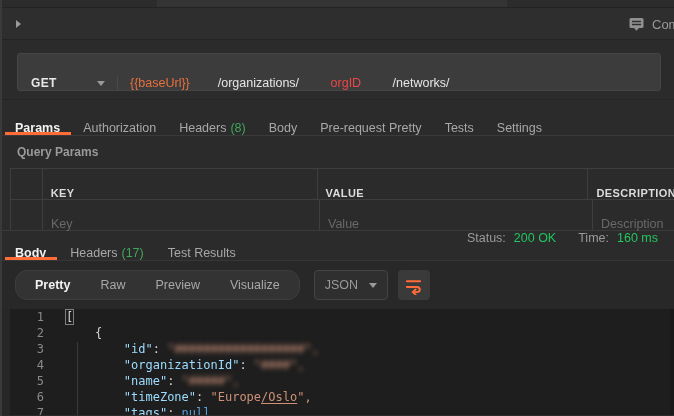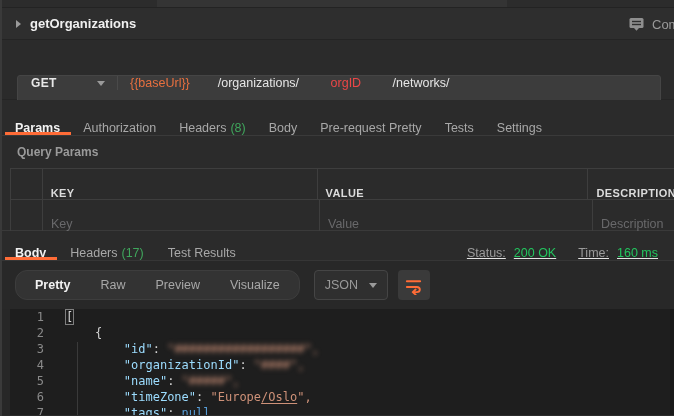--- a/index.html
+++ b/index.html
@@ -21,21 +21,21 @@
          display:flex; align-items:center; padding:0 14px; position:relative; }
   .caret { width:0; height:0; border-top:4px solid transparent; border-bottom:4px solid transparent;
            border-left:5px solid #9a9a9a; margin-right:9px; }
   .hdr-title { font-size:13px; font-weight:700; color:#f0f0f0; }
   .comments { position:absolute; left:626px; top:0; height:32px; display:flex; align-items:center; gap:7px;
               color:#9a9a9a; font-size:13px; white-space:nowrap; }
 
   
   .url-row { height:60px; background:#2b2b2b; border-bottom:1px solid #252525; padding:13px 15px 0 15px; }
   .url-box { height:38px; background:#3c3c3c; border:1px solid #454545; border-radius:3px;
-             display:flex; align-items:flex-start;margin-top:22px; }
+             display:flex; align-items:flex-end; }
   .method { width:100px; display:flex; align-items:center; padding-left:13px; gap:8px;
             border-right:1px solid #4a4a4a; justify-content:space-between; padding-right:12px; }
   .method-label { font-size:12px; font-weight:700; color:#e8e8e8; letter-spacing:.3px; }
   .chev { width:0; height:0; border-left:4px solid transparent; border-right:4px solid transparent;
           border-top:5px solid #9a9a9a; }
   .url-text { flex:1; display:flex; align-items:center; padding-left:12px; font-size:12.5px; white-space:pre;gap:28px; }
   .u-variable { color:#e8703f; }
   .u-plain { color:#e6e6e6; }
   .u-error { color:#eb4747; }
 
@@ -61,22 +61,22 @@
   .c-key { width:277px; }
   .c-value { width:273px; }
   .c-desc { flex:1; border-right:none; }
   .qp-head { font-size:11px; font-weight:700; color:#dcdcdc; letter-spacing:.4px; }
   .qp-ph { font-size:12.5px; color:#69696b; }
 
   
   .resp-bar { height:30px; background:#2b2b2b; border-bottom:1px solid #363636;
               display:flex; align-items:stretch; padding-left:13px; position:relative; }
   .resp-bar .tab { margin-right:24px; }
-  .resp-meta { position:absolute; right:18px; top:0; height:100%; display:flex; align-items:flex-end;
-               gap:8px; font-size:12.5px;text-decoration:underline; }
+  .resp-meta { position:absolute; right:18px; top:0; height:100%; display:flex; align-items:flex-start;
+               gap:8px; font-size:12.5px; }
   .meta-label { color:#9a9a9a; }
   .meta-value { color:#22c55e; margin-right:14px; }
   .meta-value:last-child { margin-right:0; }
 
   
   .toolbar { height:48px; background:#282828; display:flex; align-items:center; padding-left:13px; gap:12px; }
   .view-group { display:flex; align-items:center; height:30px; background:#333333;
                 border:1px solid #3d3d3d; border-radius:12px; padding:0 4px; }
   .view-tab { font-size:12.5px; color:#a8a8a8; padding:0 15px; cursor:default; }
   .view-tab.active { color:#f2f2f2; font-weight:700; }
@@ -107,21 +107,20 @@
 <body>
 
 <div class="app">
 
   <div class="top-strip">
     <div class="tab-sliver"></div>
   </div>
 
   <div class="hdr">
     <span class="caret"></span>
-    <span class="hdr-title">getOrganizations</span>
     <div class="comments">
       <svg width="17" height="17" viewBox="0 0 17 17">
         <rect x="1.5" y="2" width="14" height="10" rx="1.5" fill="#8f8f8f"></rect>
         <rect x="4" y="4.8" width="9" height="1.4" fill="#2e2e2e"></rect>
         <rect x="4" y="7.8" width="9" height="1.4" fill="#2e2e2e"></rect>
         <polygon points="6,12 11,12 8.5,14.8" fill="#8f8f8f"></polygon>
       </svg>
       <span>Comments</span>
     </div>
   </div>

